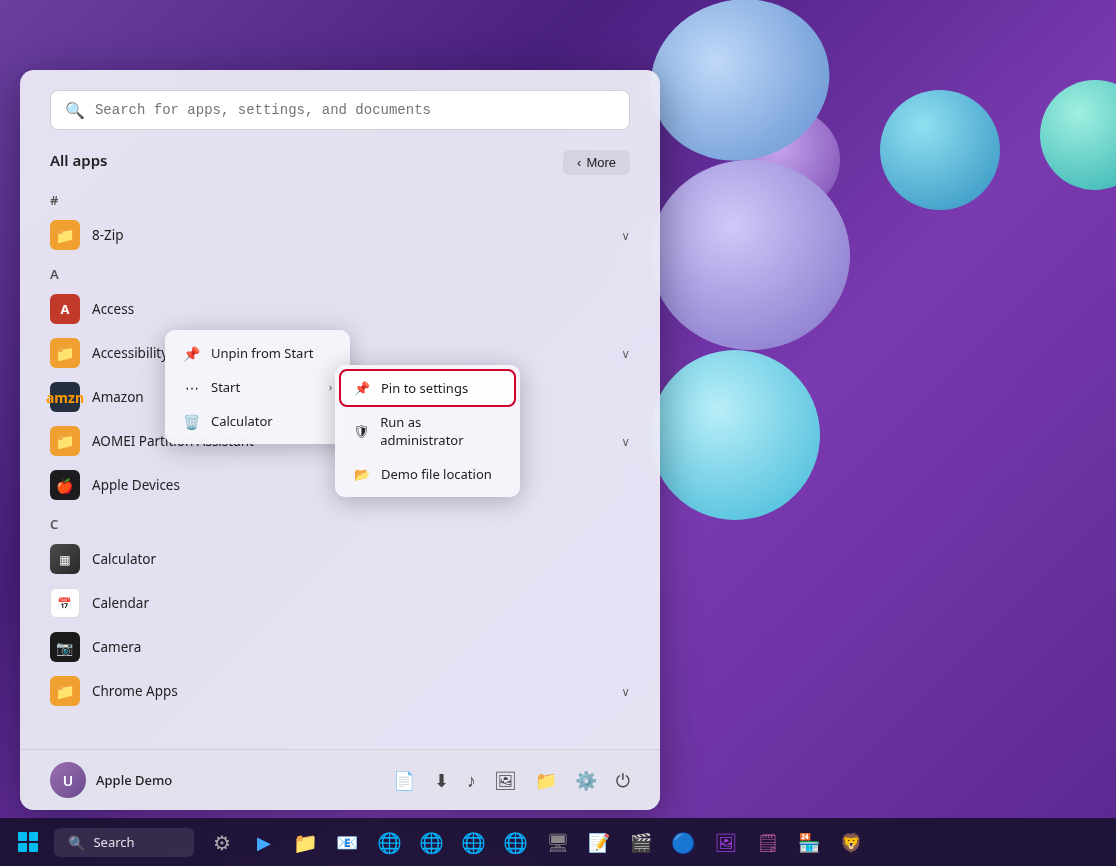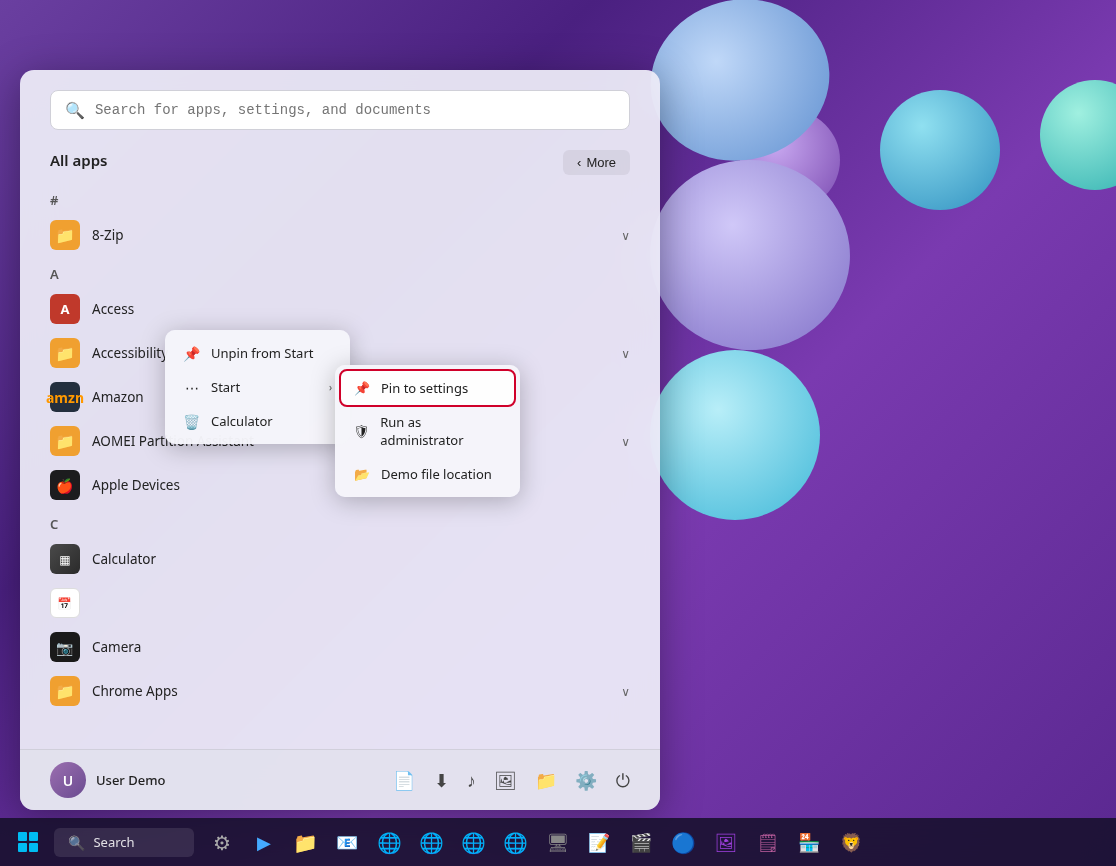--- a/index.html
+++ b/index.html
@@ -436,40 +436,41 @@
 
       <div class="section-label">C</div>
 
       <div class="app-item">
         <div class="app-icon icon-calc" style="color:#fff; font-size:12px;">▦</div>
         <span class="app-name">Calculator</span>
       </div>
 
       <div class="app-item">
         <div class="app-icon icon-calendar" style="font-size:12px; color:#c0392b;">📅</div>
+        <span class="app-name">Calendar</span>
       </div>
 
       <div class="app-item">
         <div class="app-icon icon-camera">📷</div>
         <span class="app-name">Camera</span>
       </div>
 
       <div class="app-item">
         <div class="app-icon icon-folder">📁</div>
         <span class="app-name">Chrome Apps</span>
         <span class="chevron-icon">∨</span>
       </div>
     </div>
 
     <div class="start-footer">
       <div class="user-info">
         <div class="user-avatar">
           <span>U</span>
         </div>
-        <span class="user-name">User Demo</span>
+        <span class="user-name">Apple Demo</span>
       </div>
       <div class="footer-icons">
         <span class="footer-icon">📄</span>
         <span class="footer-icon">⬇</span>
         <span class="footer-icon">♪</span>
         <span class="footer-icon">🖼</span>
         <span class="footer-icon">📁</span>
         <span class="footer-icon">⚙️</span>
         <span class="footer-icon">⏻</span>
       </div>

